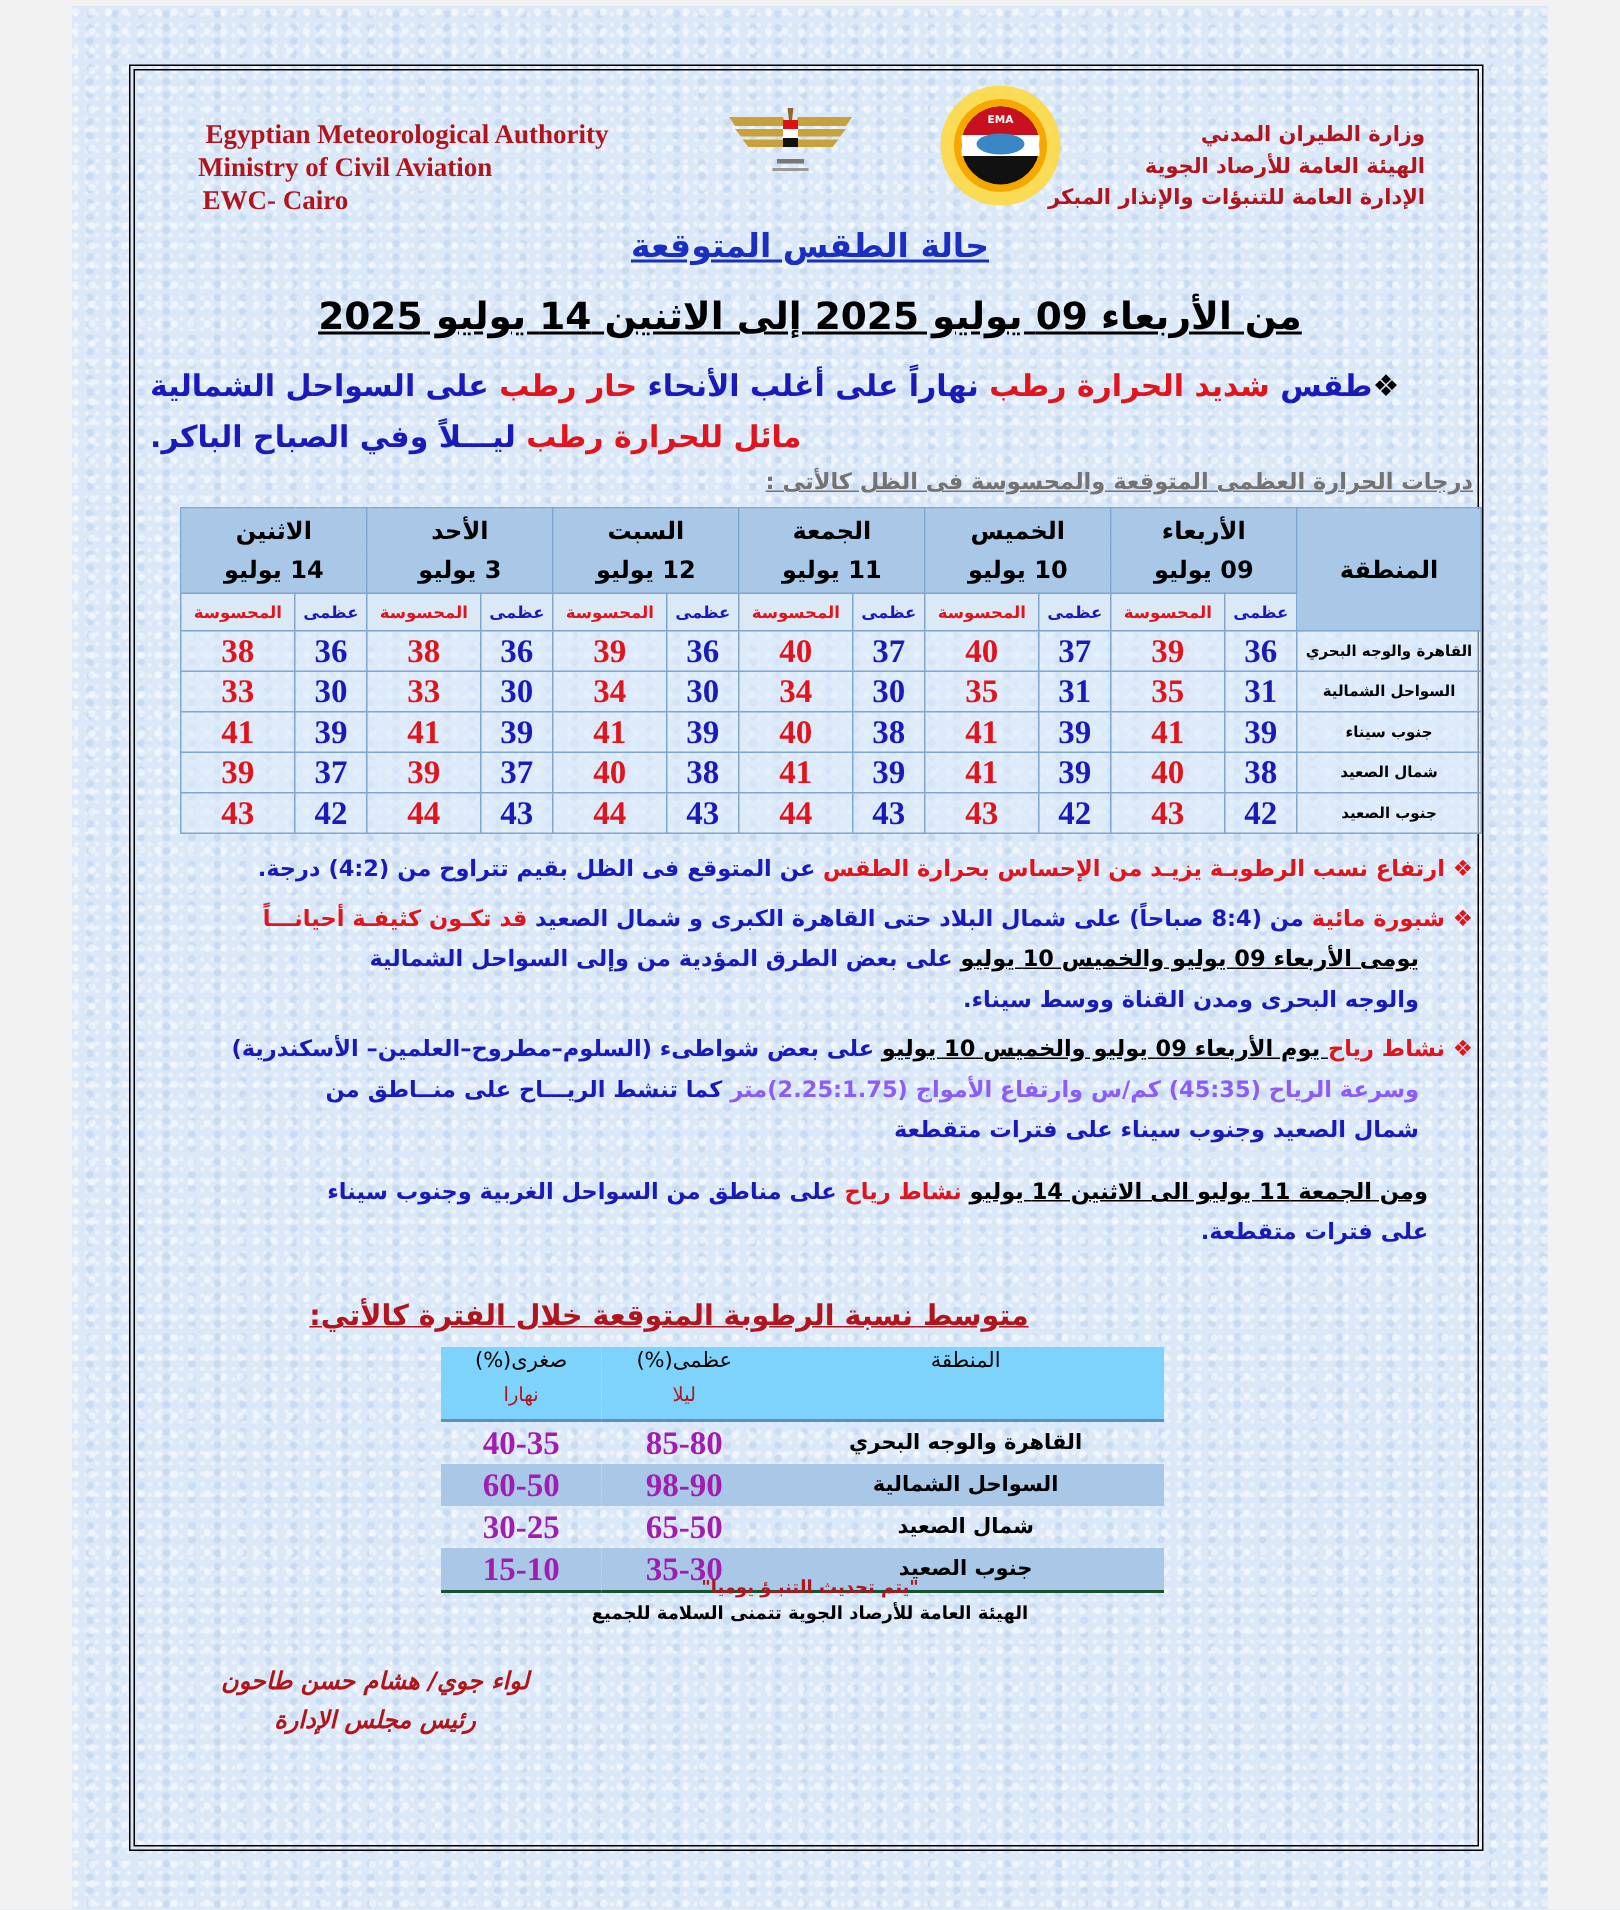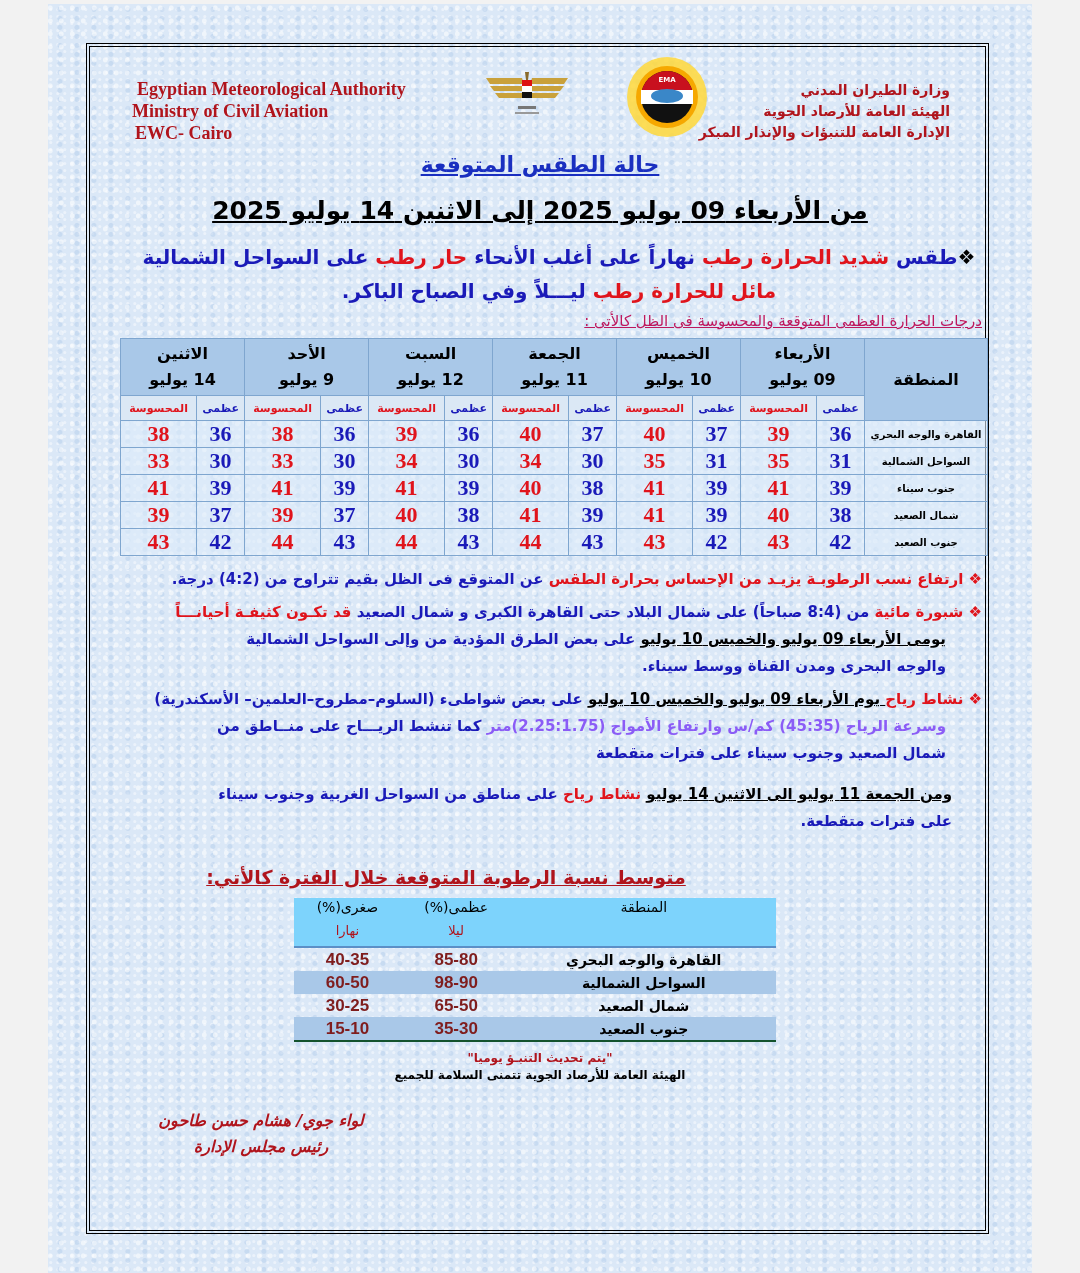--- a/index.html
+++ b/index.html
@@ -14,47 +14,47 @@
   .frame{position:absolute;left:86px;top:43px;width:903px;height:1191px;border:4px double #000;box-sizing:border-box;}
   .ltr{direction:ltr;}
   .hdr-en{position:absolute;left:132px;top:78px;font-family:"Liberation Serif",serif;font-weight:bold;color:#b0141c;font-size:18px;line-height:22px;}
   .hdr-en div:nth-child(1){padding-left:5px;}
   .hdr-en div:nth-child(3){padding-left:3px;}
   .hdr-ar{position:absolute;right:130px;top:80px;font-weight:bold;color:#b0141c;font-size:14px;line-height:21px;text-align:right;direction:rtl;font-family:"DejaVu Sans",sans-serif;}
   .logo-wings{position:absolute;left:484px;top:70px;width:86px;height:50px;}
   .logo-ema{position:absolute;left:626px;top:56px;width:82px;height:82px;}
   .title{position:absolute;left:0;width:1080px;top:152px;text-align:center;font-size:22px;font-weight:bold;color:#1a2fc0;text-decoration:underline;direction:rtl;}
   .subtitle{position:absolute;left:0;width:1080px;top:196px;text-align:center;font-size:25px;font-weight:bold;color:#000;text-decoration:underline;direction:rtl;}
-  .main-bullet{position:absolute;right:81px;top:240px;width:880px;font-size:20px;font-weight:bold;line-height:34px;direction:rtl;text-align:center;}
+  .main-bullet{position:absolute;right:100px;top:240px;width:880px;font-size:20px;font-weight:bold;line-height:34px;direction:rtl;text-align:left;}
   .blue{color:#1a1ab8;} .red{color:#e0141c;} .dred{color:#8b5cf6;} .black{color:#000;}
-  .temps-heading{position:absolute;right:98px;top:312px;font-size:15px;font-weight:normal;color:#be185d;text-decoration:underline;direction:rtl;}
+  .temps-heading{position:absolute;right:98px;top:312px;font-size:15px;font-weight:bold;color:#737373;text-decoration:underline;direction:rtl;}
   table.temps{position:absolute;left:120px;top:338px;width:868px;border-collapse:collapse;direction:rtl;}
   table.temps th, table.temps td{border:1px solid #7fa6cf;text-align:center;padding:0;}
   table.temps thead tr.days th{background:#a9c8e8;height:56px;font-size:16px;font-weight:bold;color:#000;line-height:26px;}
   table.temps thead tr.sub th{background:#dbe8f5;height:24px;font-size:11px;font-weight:bold;}
   table.temps th.region-h{background:#a9c8e8;font-size:17px;font-weight:bold;width:122px;}
   table.temps td{height:26px;font-family:"Liberation Serif",serif;font-size:22px;font-weight:bold;background:rgba(220,235,250,.6);}
   table.temps td.region{font-family:"DejaVu Sans",sans-serif;font-size:10px;color:#000;font-weight:bold;}
   td.max{color:#1a1ab8;} td.feel{color:#e0141c;}
   .bullets{position:absolute;right:98px;top:566px;width:860px;direction:rtl;text-align:right;font-size:15px;font-weight:bold;line-height:27px;}
   .bullets p{margin:0 0 6px 0;}
   .indent{padding-right:36px;}
   .u{text-decoration:underline;}
   .hum-title{position:absolute;left:0;width:892px;top:866px;text-align:center;font-size:19px;font-weight:bold;color:#b0141c;text-decoration:underline;direction:rtl;}
   table.hum{position:absolute;left:294px;top:898px;width:482px;border-collapse:collapse;direction:rtl;}
   table.hum thead th{background:#7dd3fc;font-size:14px;font-weight:normal;color:#000;height:22px;vertical-align:top;}
   table.hum thead tr.h2 th{height:22px;color:#b0141c;font-size:13px;border-bottom:2px solid #5b8fc7;}
   table.hum td{text-align:center;height:21px;font-size:15px;font-weight:bold;}
   table.hum td.r{font-size:14px;color:#000;font-family:"DejaVu Sans",sans-serif;}
-  table.hum td.v{color:#7f1d1d;font-family:Liberation Sans, sans-serif;font-size:17px;}
+  table.hum td.v{color:#a21caf;font-family:Liberation Serif, serif;font-size:22px;}
   table.hum tr.alt td{background:#a9c8e8;}
   table.hum tbody tr:last-child td{border-bottom:2px solid #14532d;}
   .footer1{position:absolute;left:0;width:1080px;top:1050px;text-align:center;direction:rtl;font-size:12px;font-weight:bold;line-height:17px;}
   .footer1 .q{color:#b0141c;}
-  .sign{position:absolute;left:141px;top:1108px;width:240px;text-align:center;direction:rtl;font-style:italic;font-weight:bold;font-size:16px;color:#b0141c;line-height:26px;}
+  .sign{position:absolute;left:130px;top:1108px;width:240px;text-align:center;direction:rtl;font-style:italic;font-weight:bold;font-size:16px;color:#b0141c;line-height:26px;}
 </style>
 </head>
 <body>
 
 <div class="paper"></div>
 <div class="frame"></div>
 
 <div class="hdr-en ltr">
   <div>Egyptian Meteorological Authority</div>
   <div>Ministry of Civil Aviation</div>
@@ -118,21 +118,21 @@
       <th colspan="2">
           <div>الجمعة</div>
           <div>11 يوليو</div>
         </th>
       <th colspan="2">
           <div>السبت</div>
           <div>12 يوليو</div>
         </th>
       <th colspan="2">
           <div>الأحد</div>
-          <div>9 يوليو</div>
+          <div>3 يوليو</div>
         </th>
       <th colspan="2">
           <div>الاثنين</div>
           <div>14 يوليو</div>
         </th>
     </tr>
     <tr class="sub" id="sub-row">
         <th class="blue">عظمى</th>
         <th class="red">المحسوسة</th>
         <th class="blue">عظمى</th>

